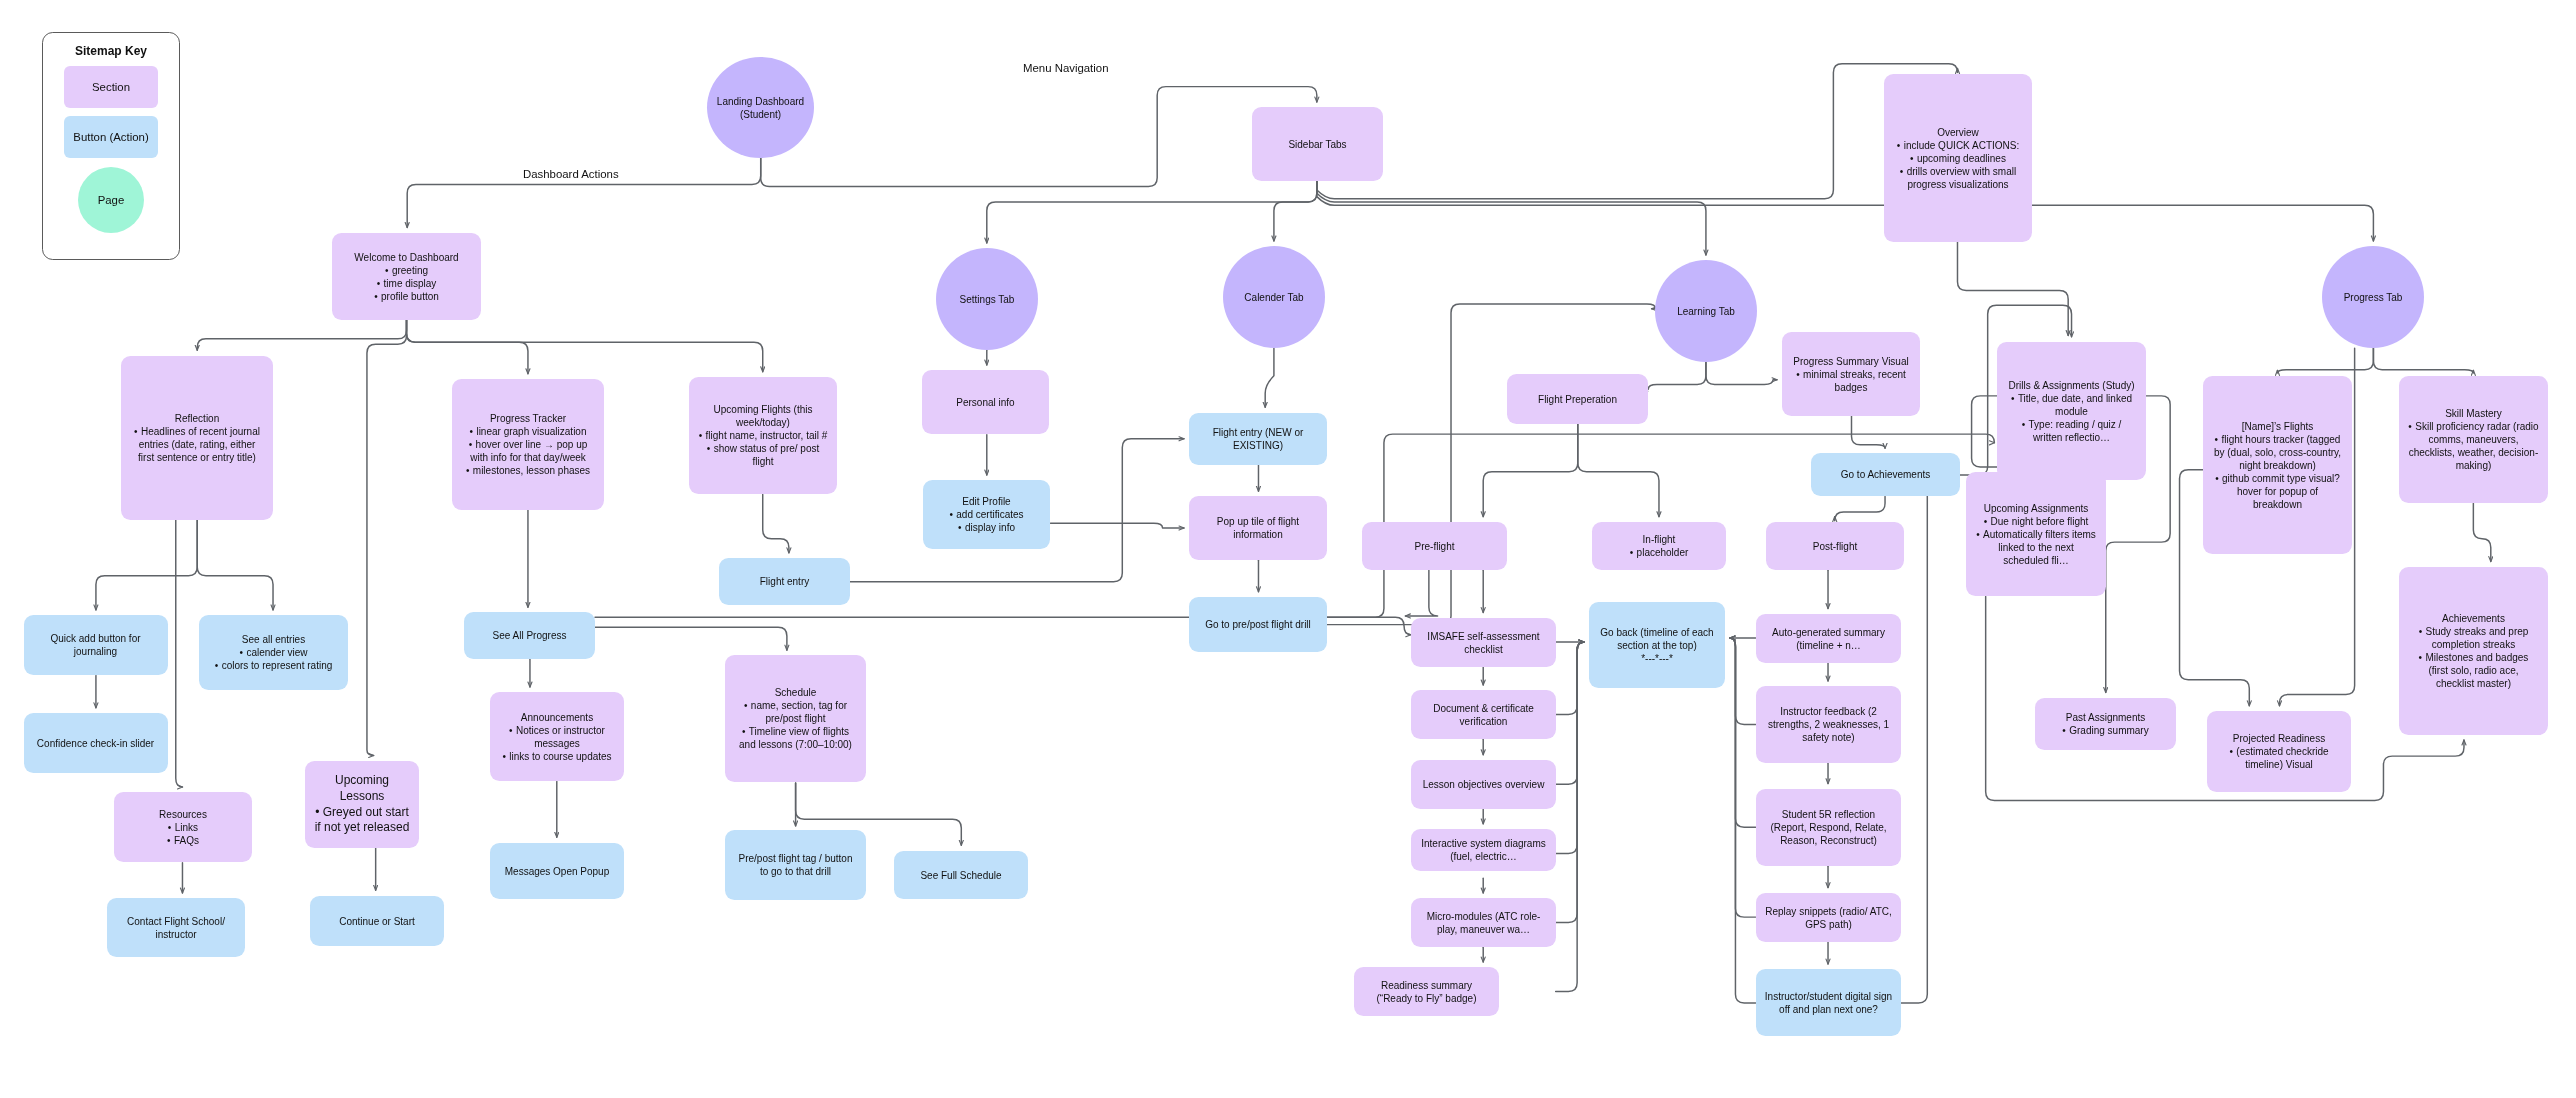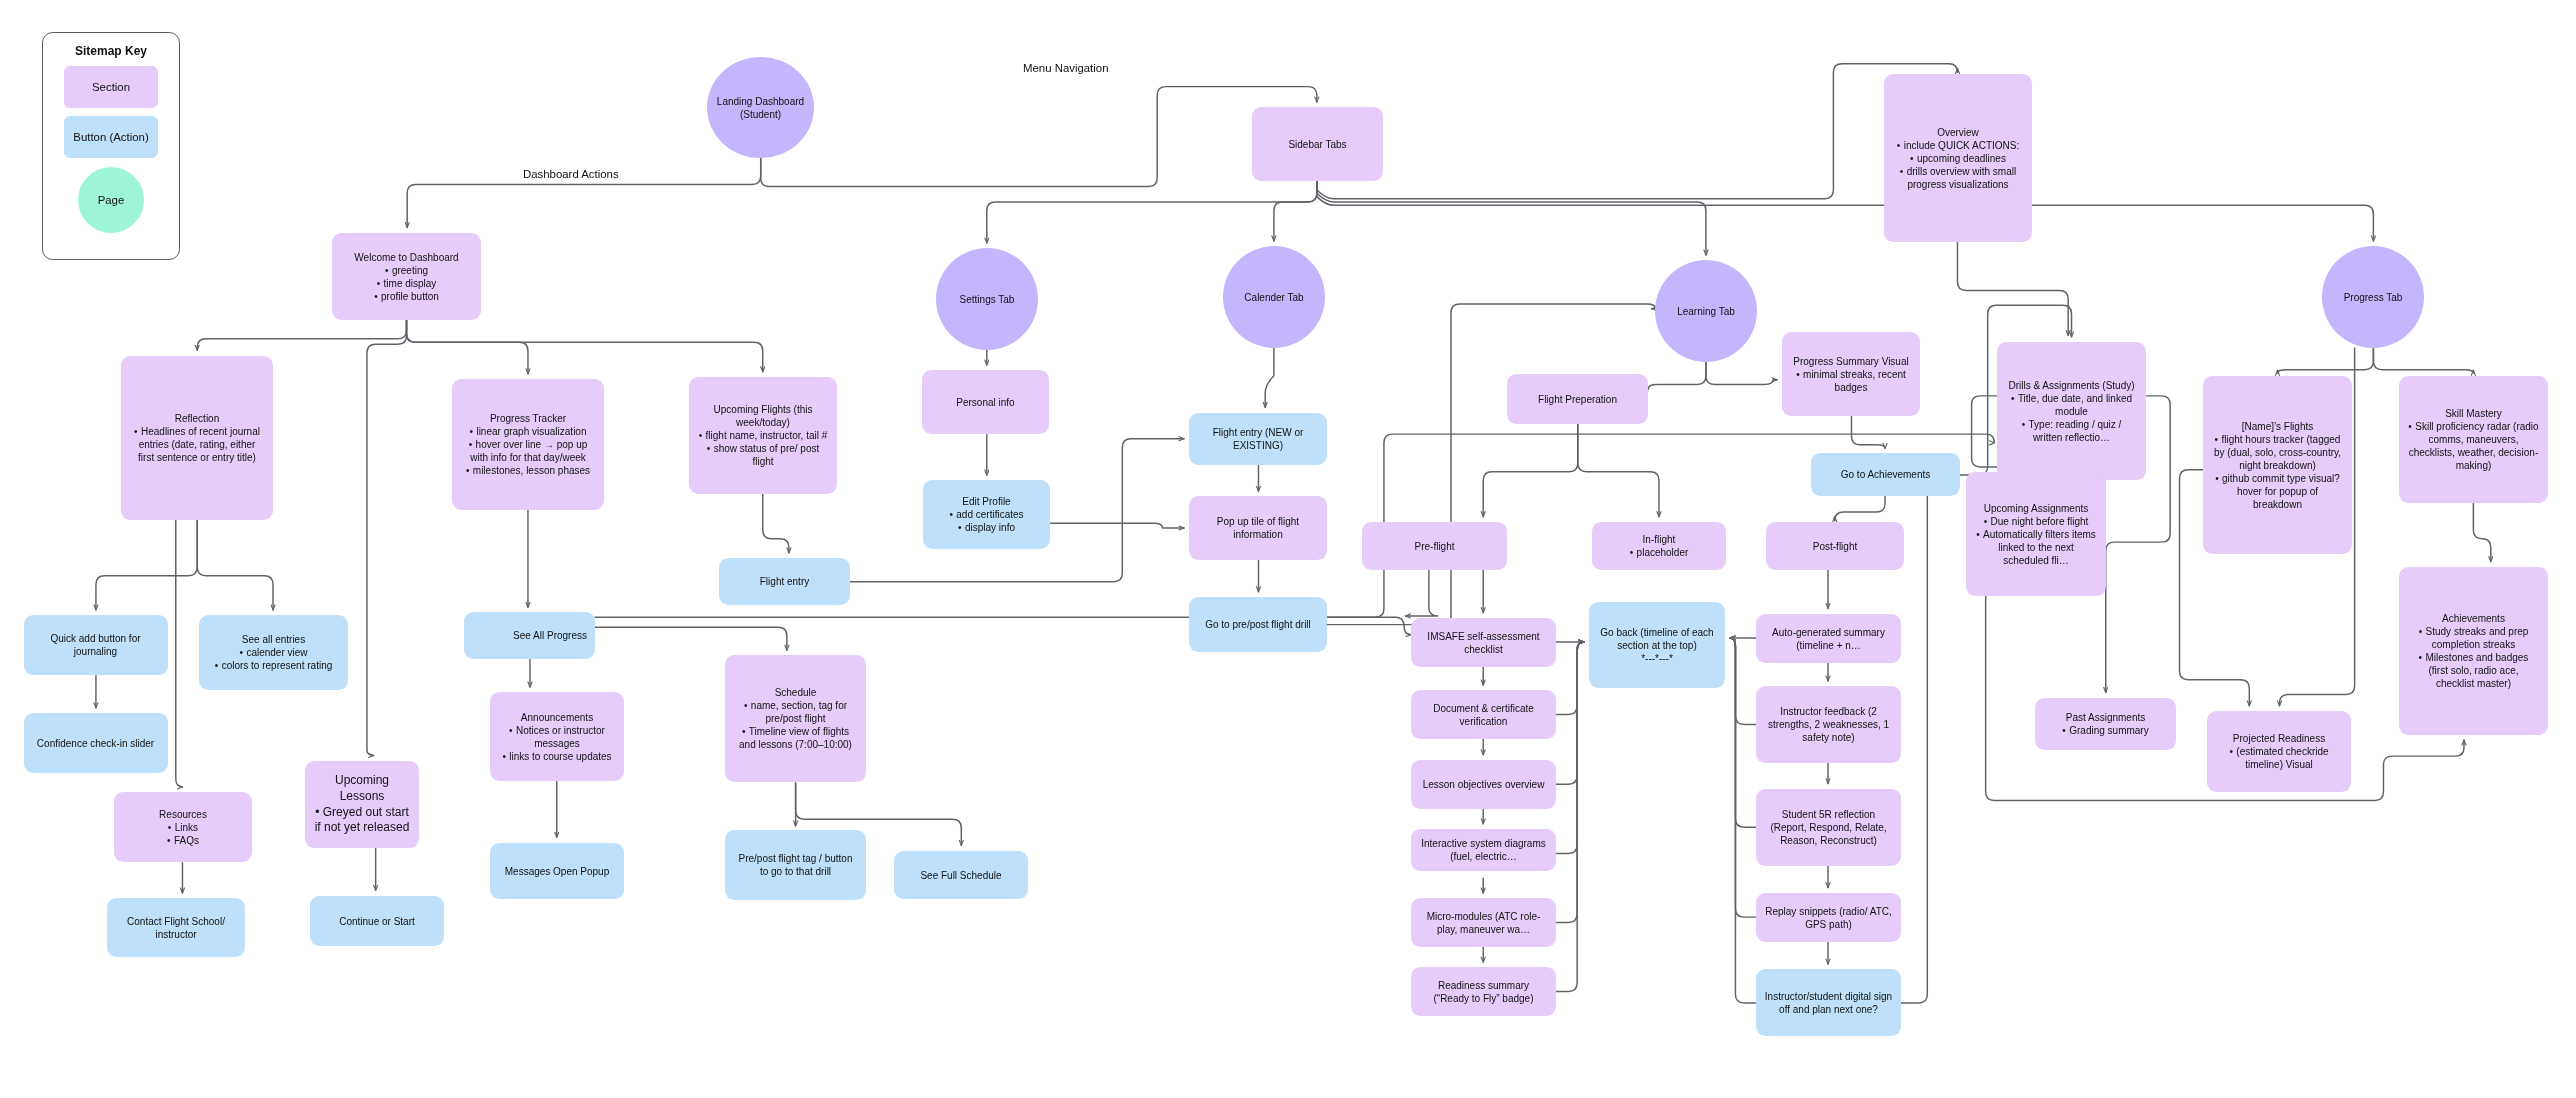--- a/index.html
+++ b/index.html
@@ -351,21 +351,21 @@
       <div class="node section" style="left: 114px; top: 792px; width: 138px; height: 70px; font-size: 10px;">
         <span class="ttl">Resources</span>
         <ul>
           <li>Links</li>
           <li>FAQs</li>
         </ul>
       </div>
       <div class="node action" style="left: 107px; top: 898px; width: 138px; height: 59px; font-size: 10px;">
         <span class="ttl">Contact Flight School/ instructor</span>
       </div>
-      <div class="node action" style="left: 464px; top: 612px; width: 131px; height: 47px; font-size: 10px; text-align: right;">
+      <div class="node action" style="left: 464px; top: 612px; width: 131px; height: 47px; font-size: 10px;">
         <span class="ttl">See All Progress</span>
       </div>
       <div class="node section" style="left: 490px; top: 692px; width: 134px; height: 89px; font-size: 10px;">
         <span class="ttl">Announcements</span>
         <ul>
           <li>Notices or instructor messages</li>
           <li>links to course updates</li>
         </ul>
       </div>
       <div class="node action" style="left: 490px; top: 843px; width: 134px; height: 56px; font-size: 10px;">
@@ -425,21 +425,21 @@
       </div>
       <div class="node section" style="left: 1411px; top: 760px; width: 145px; height: 49px; font-size: 10px;">
         <span class="ttl">Lesson objectives overview</span>
       </div>
       <div class="node section" style="left: 1411px; top: 829px; width: 145px; height: 42px; font-size: 10px;">
         <span class="ttl">Interactive system diagrams (fuel, electric…</span>
       </div>
       <div class="node section" style="left: 1411px; top: 898px; width: 145px; height: 49px; font-size: 10px;">
         <span class="ttl">Micro-modules (ATC role-play, maneuver wa…</span>
       </div>
-      <div class="node section" style="left: 1411px; top: 967px; width: 145px; height: 49px; font-size: 10px;">
+      <div class="node section" style="left: 1354px; top: 967px; width: 145px; height: 49px; font-size: 10px;">
         <span class="ttl">Readiness summary (“Ready to Fly” badge)</span>
       </div>
       <div class="node action" style="left: 1589px; top: 602px; width: 136px; height: 86px; font-size: 10px;">
         <span class="ttl">Go back (timeline of each section at the top)</span>
         <span class="ttl">*---*---*</span>
       </div>
       <div class="node section" style="left: 1756px; top: 614px; width: 145px; height: 49px; font-size: 10px;">
         <span class="ttl">Auto-generated summary (timeline + n…</span>
       </div>
       <div class="node section" style="left: 1756px; top: 686px; width: 145px; height: 77px; font-size: 10px;">

